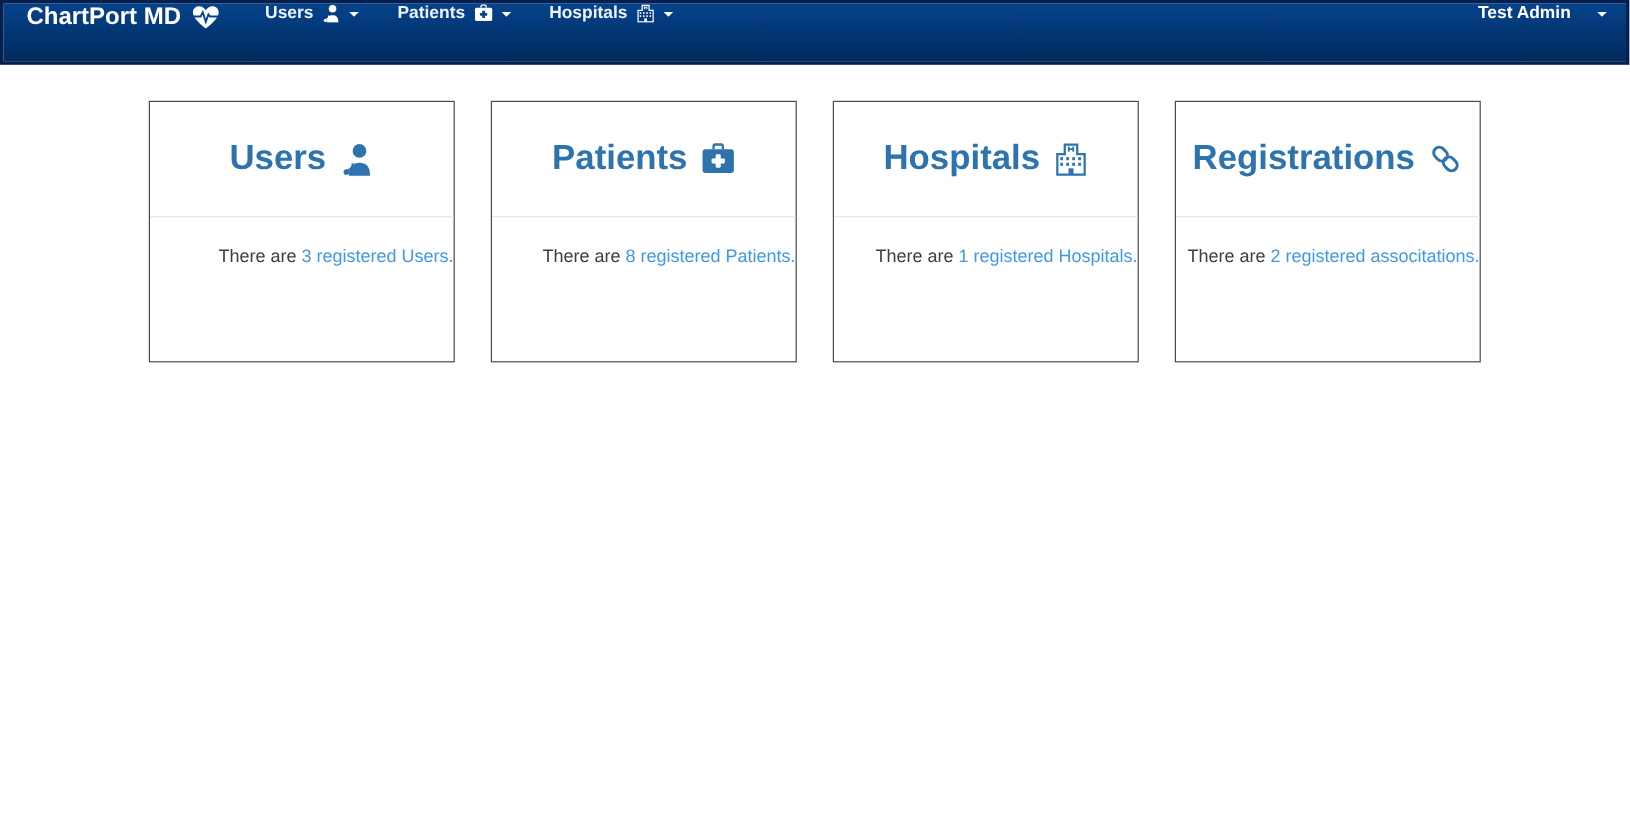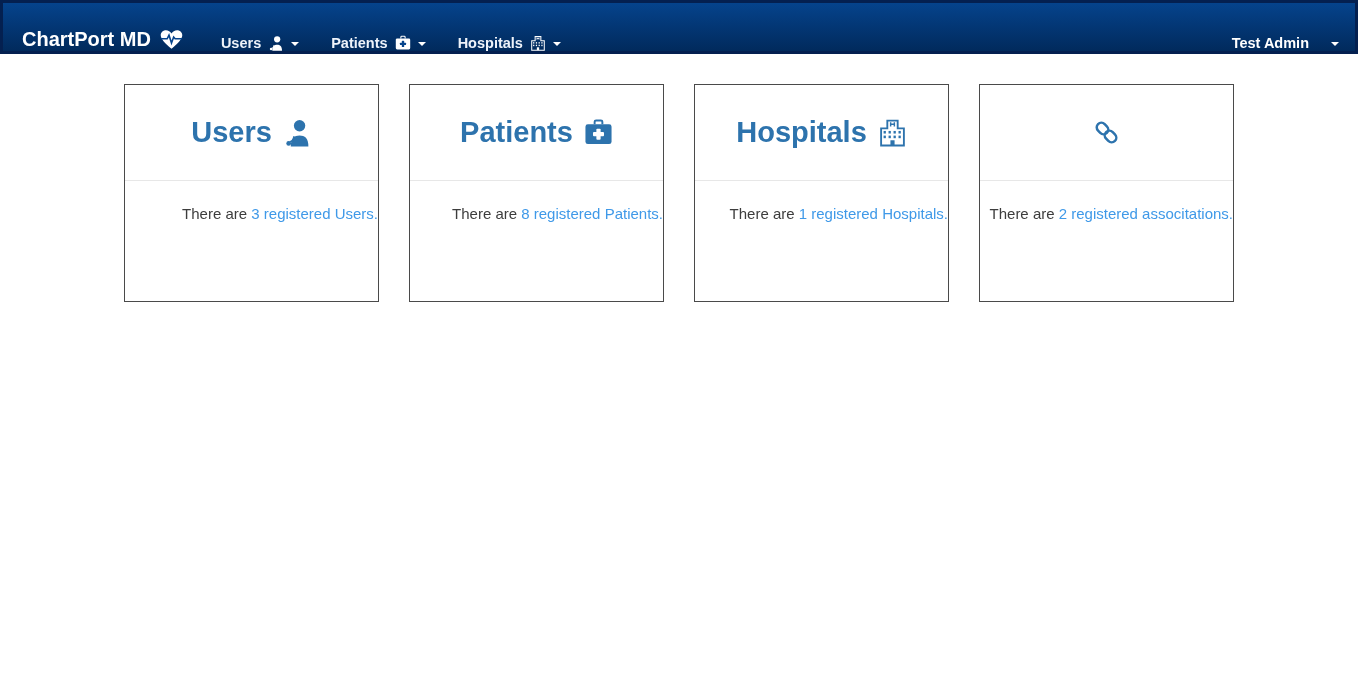--- a/index.html
+++ b/index.html
@@ -1,20 +1,20 @@
 <!DOCTYPE html>
 <html><head>
 <meta charset="utf-8">
 <style>
   * { box-sizing: border-box; }
   html, body { margin: 0; padding: 0; background: #ffffff; width: 1358px; height: 696px;
     font-family: "Liberation Sans", sans-serif; }
 
   
-  .navbar { height: 54px; width: 100%; display: flex; align-items: flex-end;
+  .navbar { height: 54px; width: 100%; display: flex; align-items: flex-start;
     background: linear-gradient(#05438c, #012a5c);
     border: 3px solid #042050; }
   .brand { display: flex; align-items: center; gap: 9px; padding: 0 19px;
     color: #ffffff; font-size: 20px; font-weight: bold; cursor: pointer; text-decoration: none; }
   .brand-sep { width: 1px; background: #ffffff; }
   .nav-list { display: flex; list-style: none; margin: 0; padding: 0 0 0 2px; }
   .nav-item { display: flex; align-items: center; gap: 7px; padding: 0 16px;
     color: #eef3fa; font-size: 14.5px; font-weight: bold; cursor: pointer; }
   .nav-right { margin-left: auto; display: flex; align-items: center; padding-right: 16px; }
   .user-menu { display: flex; align-items: center; gap: 22px; color: #ffffff;
@@ -167,20 +167,21 @@
           </svg>
         </span>
       </div>
       <div class="panel-body">
         <span>There are </span><a>1 registered Hospitals.</a>
       </div>
     </div>
 
     <div class="panel">
       <div class="panel-heading">
+        <span class="panel-title">Registrations</span>
         <span class="icon panel-icon">
           <svg viewBox="0 0 28 28">
             <g transform="rotate(45 14 14)">
               <rect x="2.5" y="9.5" width="12" height="9" rx="4.5" fill="none" stroke="#2d73ad" stroke-width="2.4"></rect>
               <rect x="13.5" y="9.5" width="12" height="9" rx="4.5" fill="none" stroke="#2d73ad" stroke-width="2.4"></rect>
             </g>
           </svg>
         </span>
       </div>
       <div class="panel-body">

